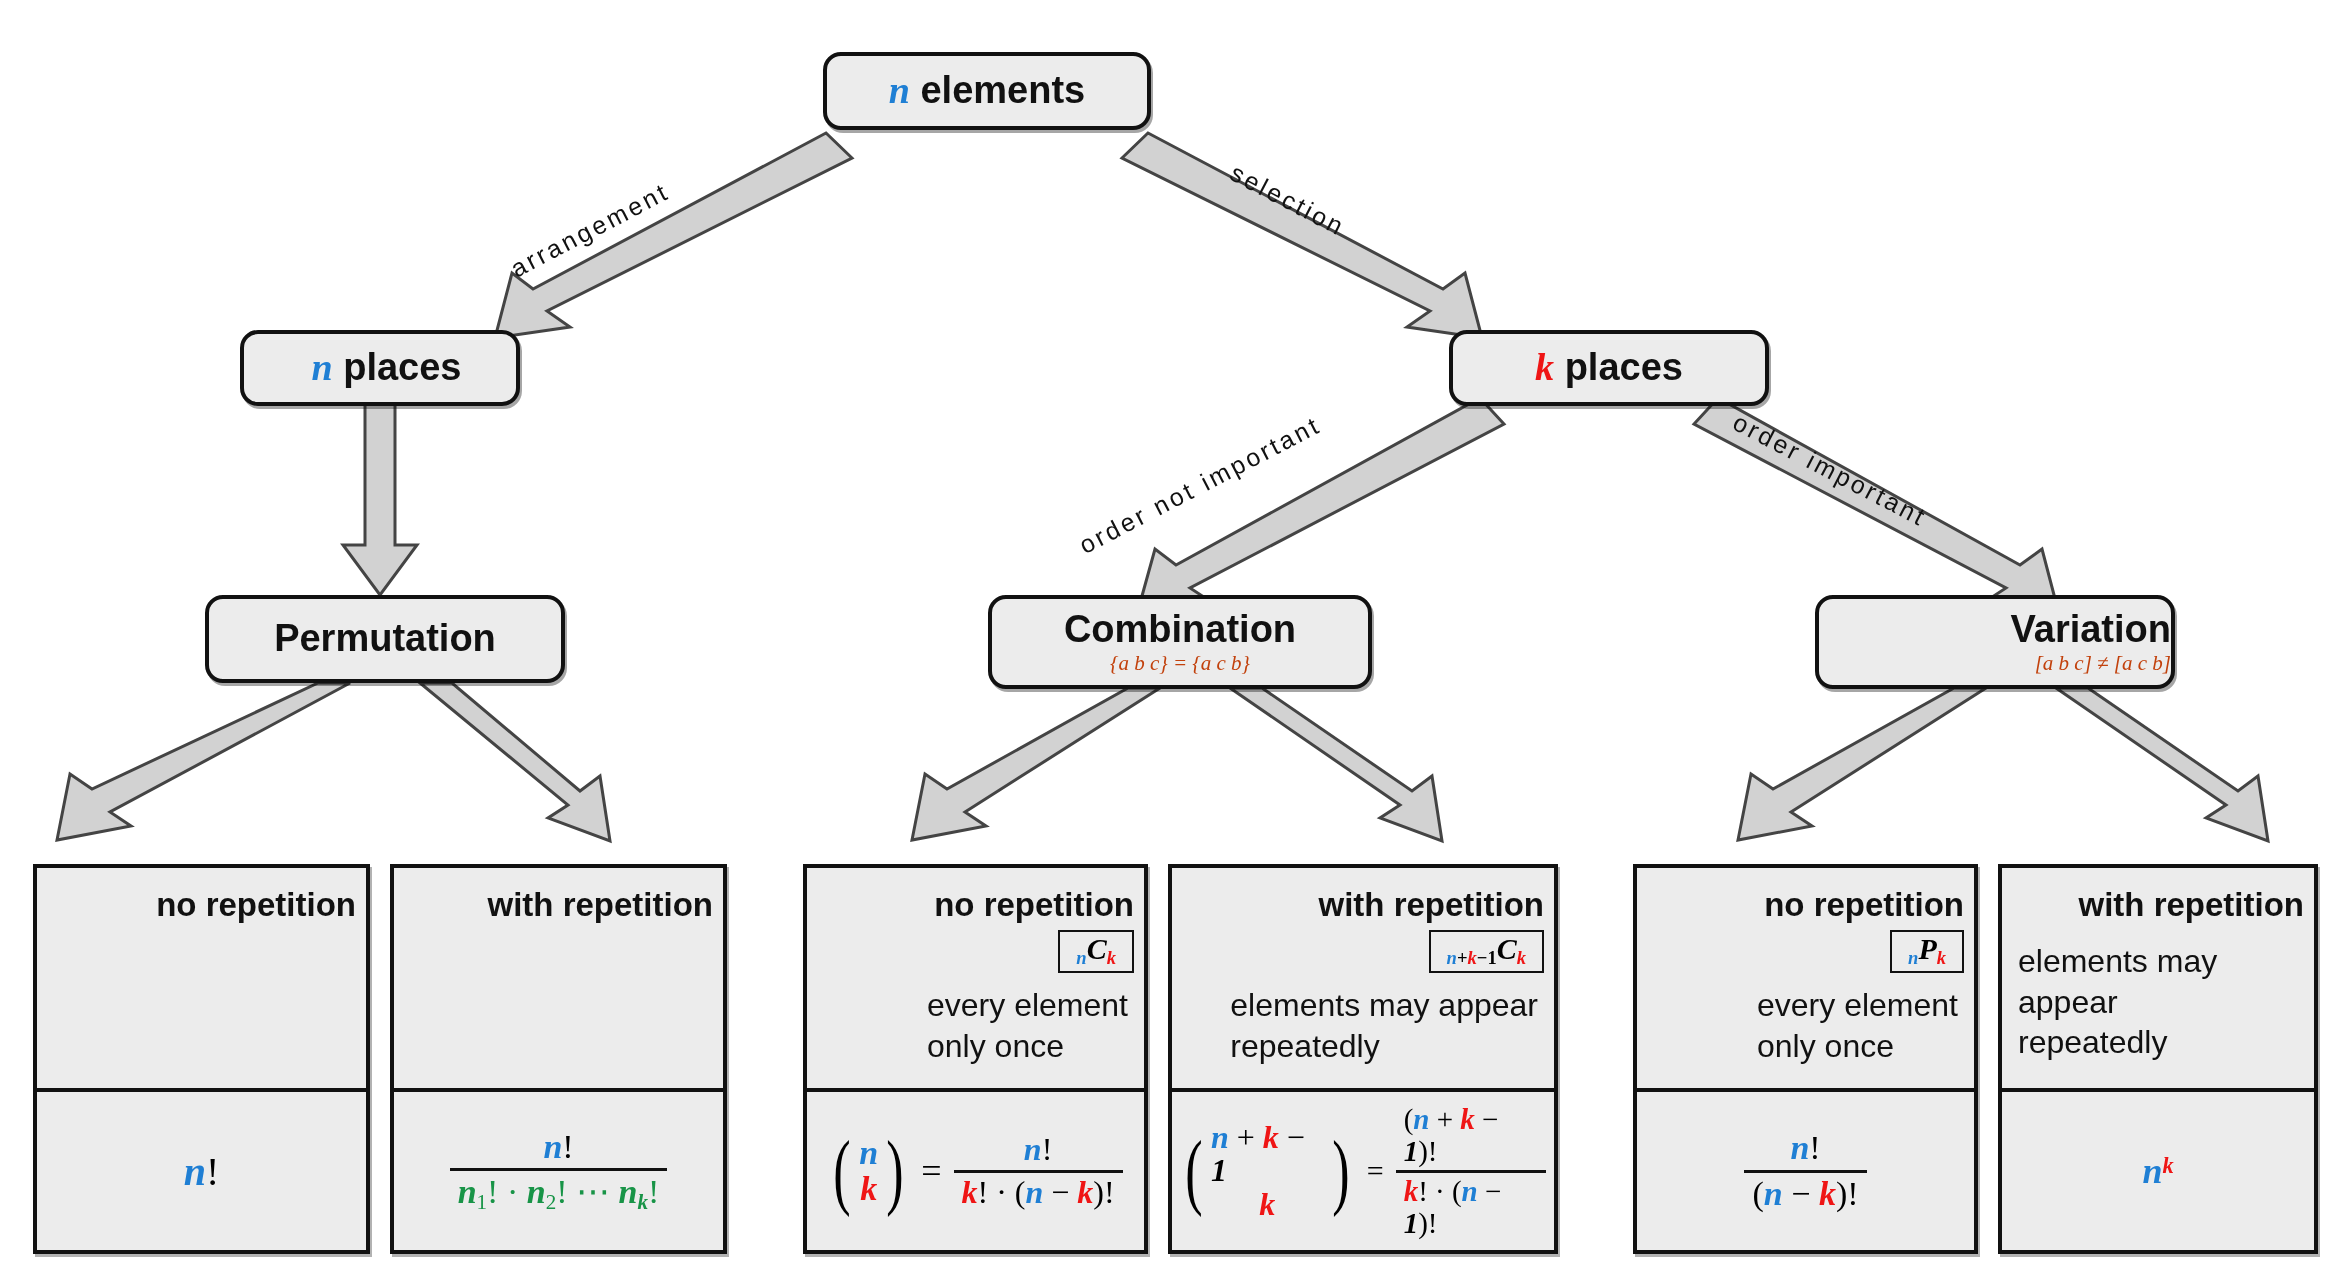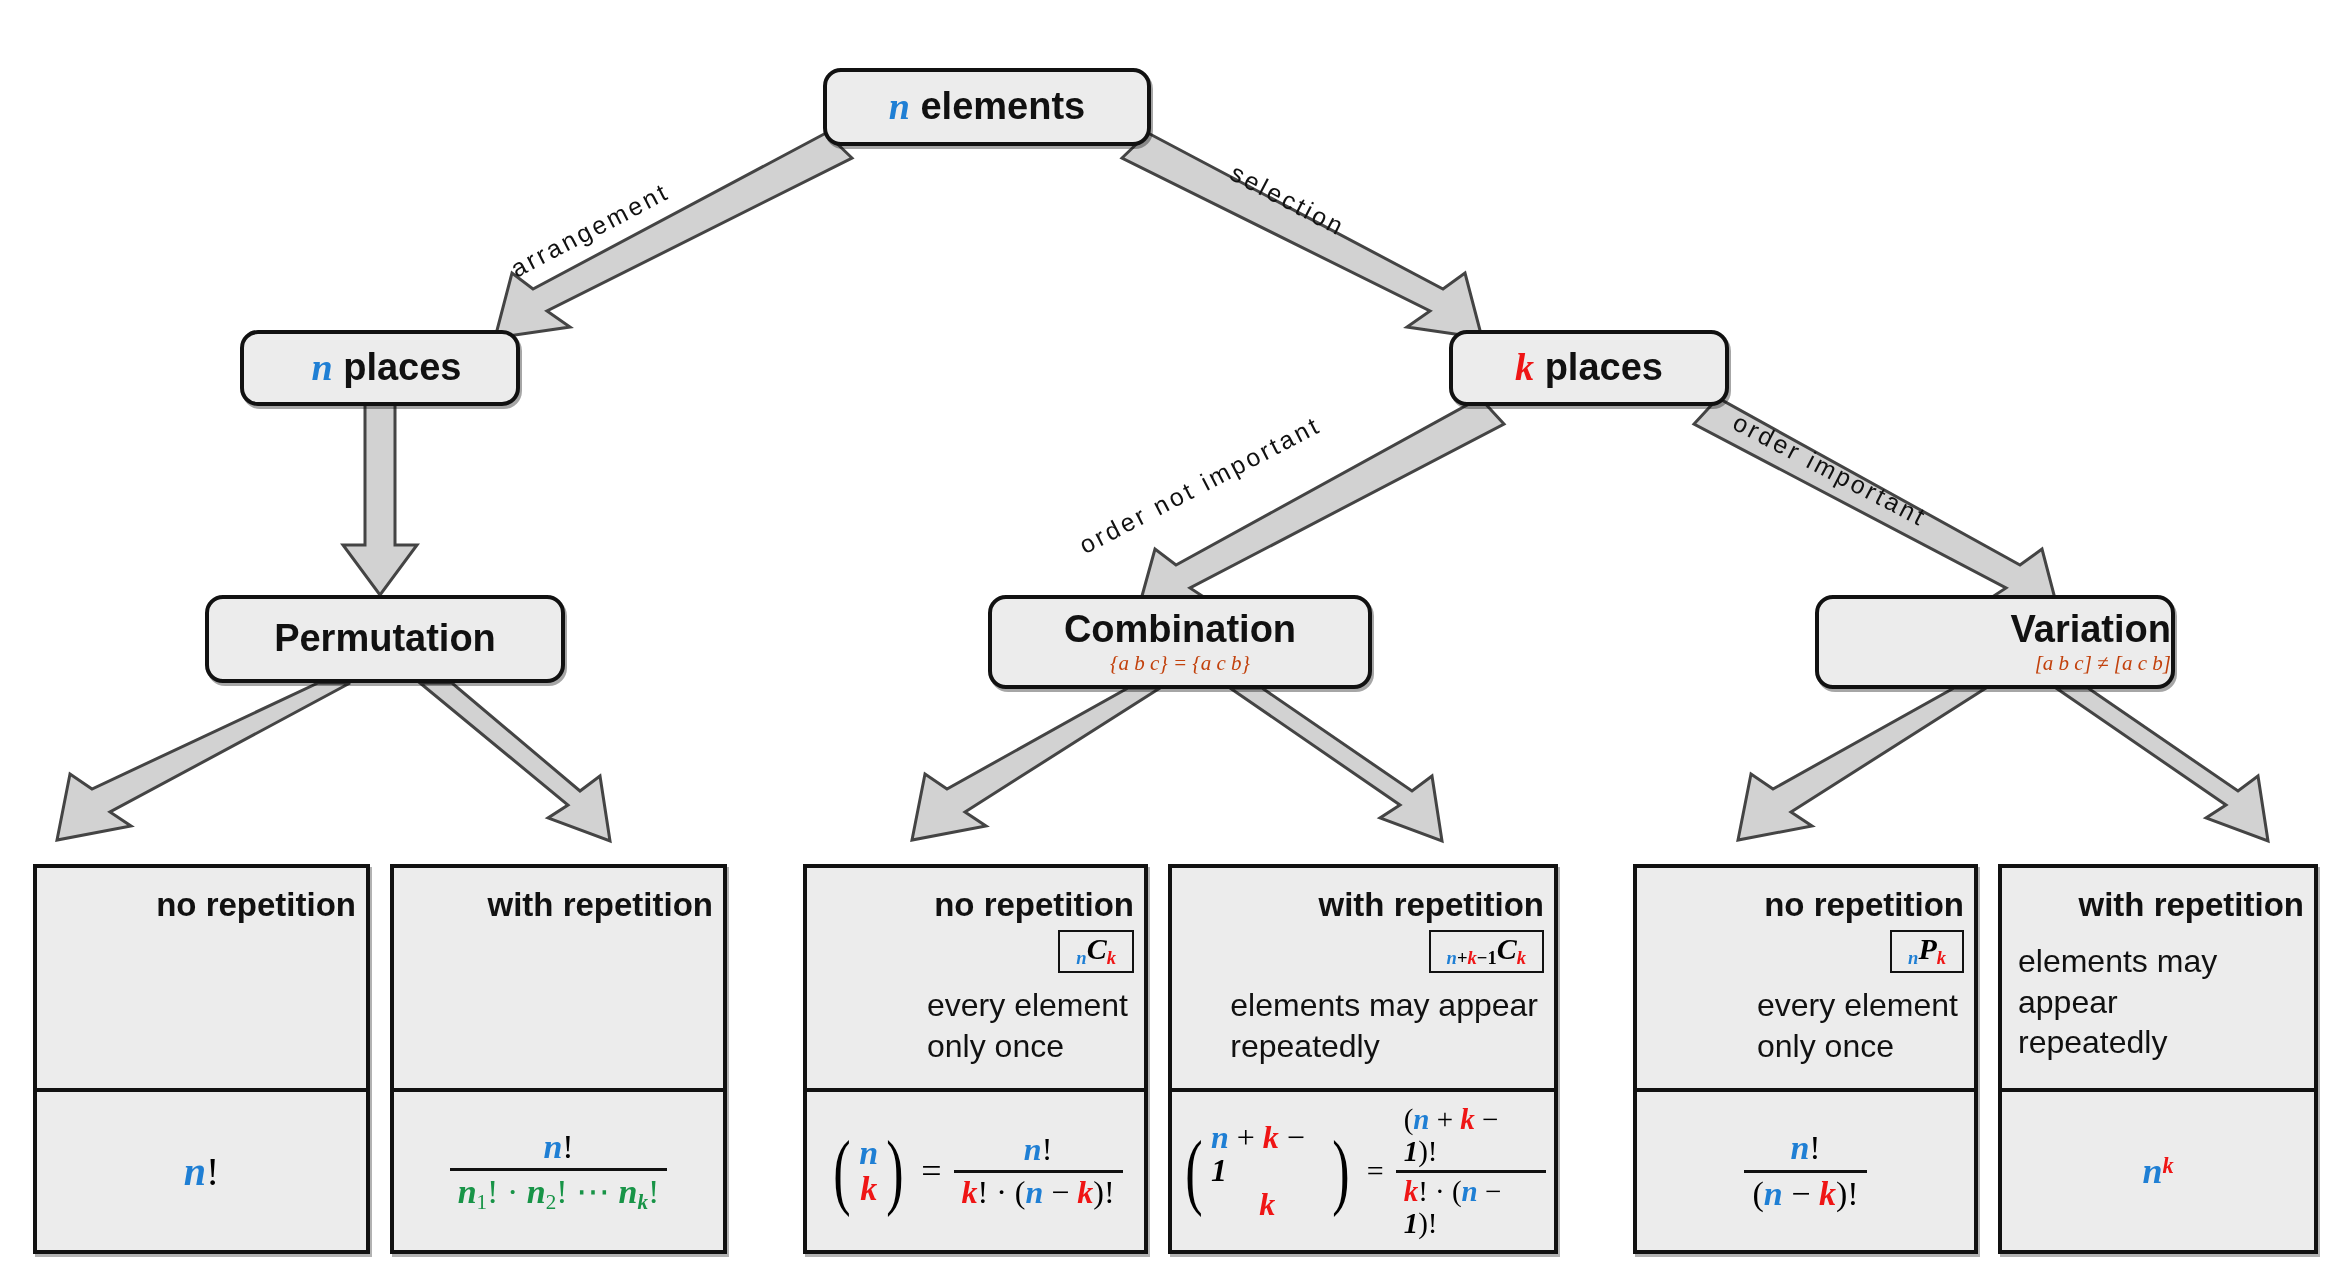--- a/index.html
+++ b/index.html
@@ -70,35 +70,35 @@
     <polygon class="arw" points="318,683 350,683 110,812 131,826 57,840 70,774 92,789"></polygon>
     <polygon class="arw" points="420,683 452,683 580,791 600,776 610,841 548,818 568,805"></polygon>
 
     <polygon class="arw" points="1128,688 1160,688 965,812 986,826 912,840 925,774 947,789"></polygon>
     <polygon class="arw" points="1230,688 1262,688 1412,791 1432,776 1442,841 1380,818 1400,805"></polygon>
 
     <polygon class="arw" points="1954,688 1986,688 1791,812 1812,826 1738,840 1751,774 1773,789"></polygon>
     <polygon class="arw" points="2056,688 2088,688 2238,791 2258,776 2268,841 2206,818 2226,805"></polygon>
   </svg>
 
-  <div class="node" style="left:823px;top:68px;width:328px;height:78px;">
+  <div class="node" style="left:823px;top:52px;width:328px;height:78px;">
     <div class="t1">
       <span class="mi blue">n</span>
       <span>elements</span>
     </div>
   </div>
 
   <div class="node" style="left:240px;top:330px;width:280px;height:76px;padding-left:13px;">
     <div class="t1">
       <span class="mi blue">n</span>
       <span>places</span>
     </div>
   </div>
 
-  <div class="node" style="left:1449px;top:330px;width:280px;height:76px;">
+  <div class="node" style="left:1449px;top:330px;width:320px;height:76px;">
     <div class="t1">
       <span class="mi red">k</span>
       <span>places</span>
     </div>
   </div>
 
   <div class="node" style="left:205px;top:595px;width:360px;height:88px;">
     <div class="t1">Permutation</div>
   </div>
 

